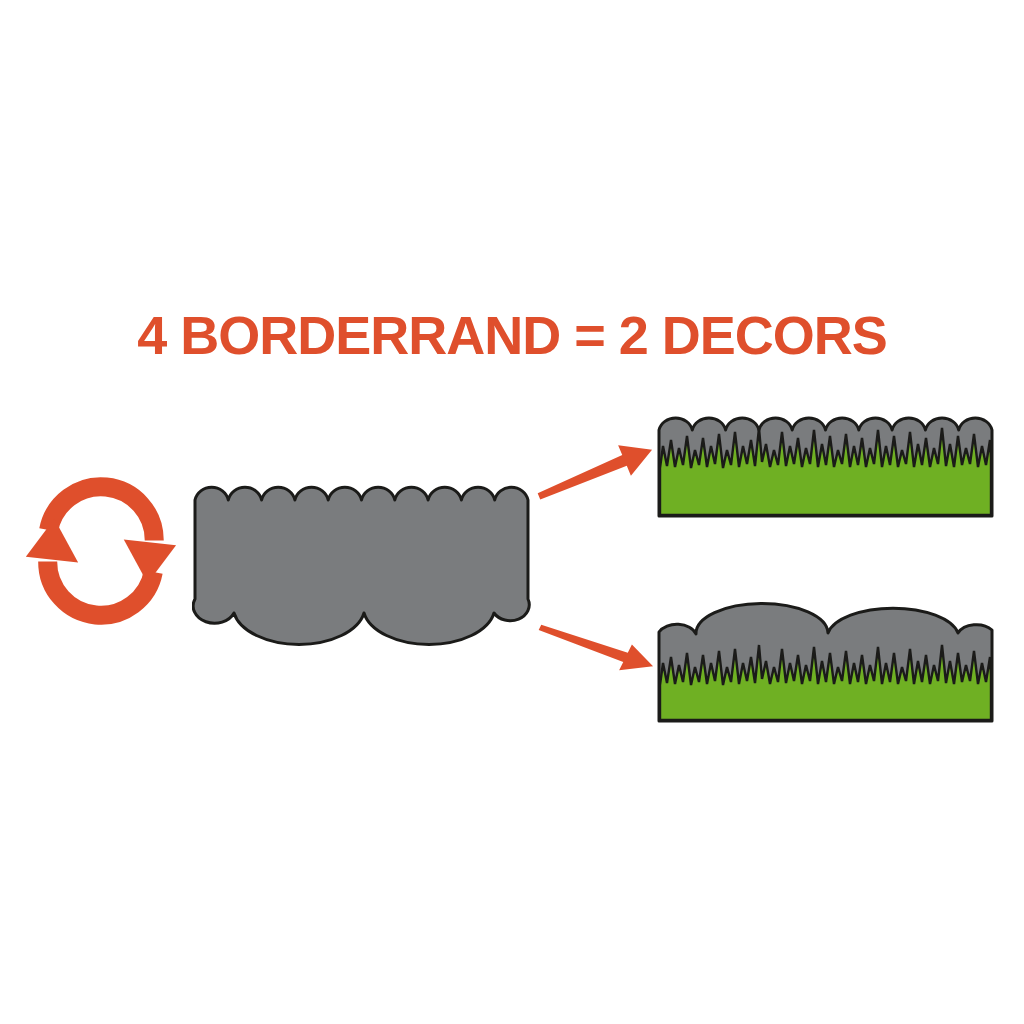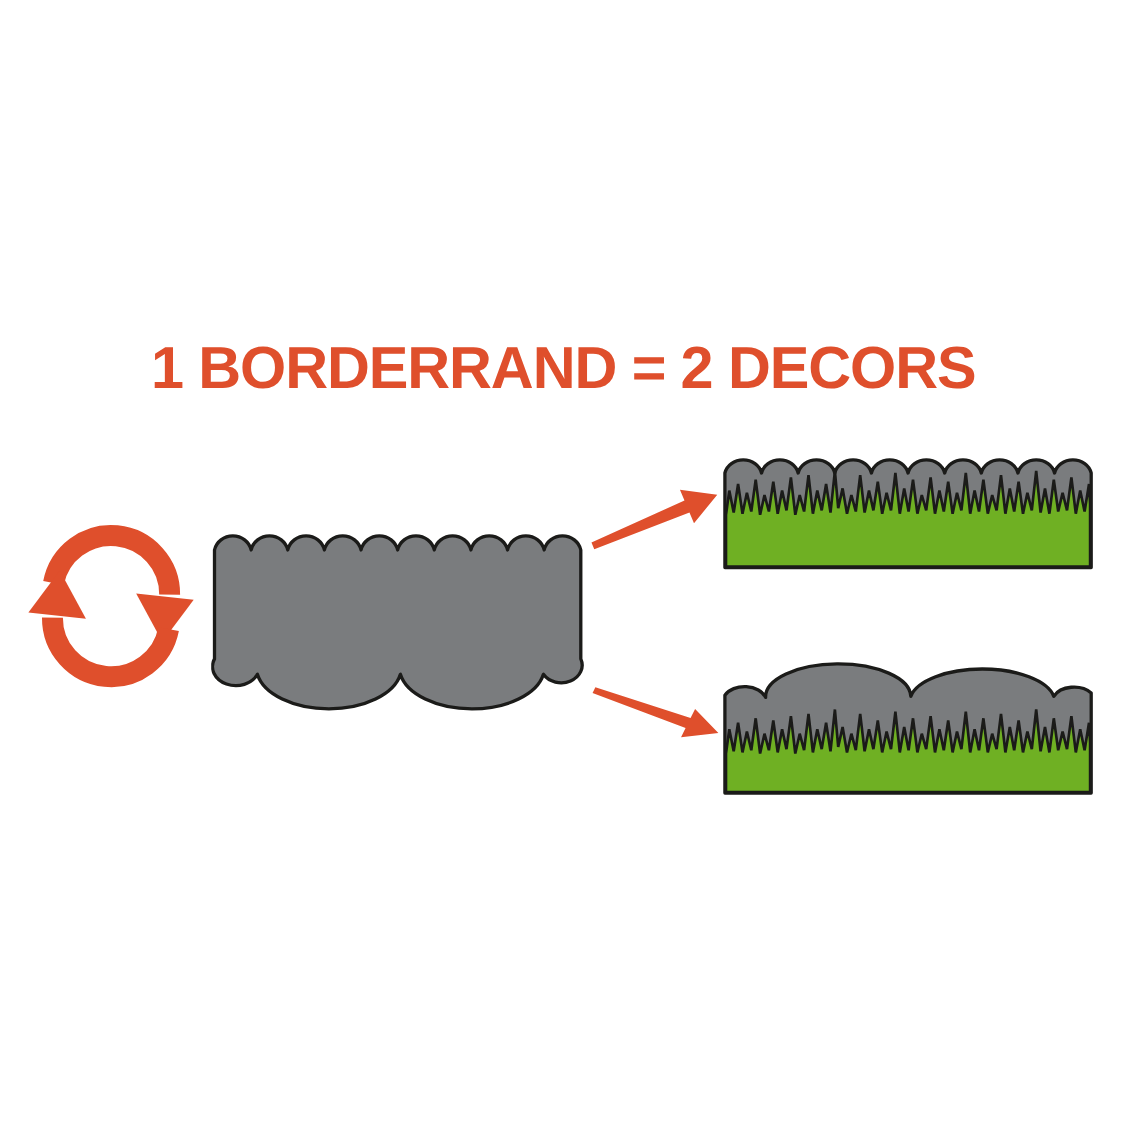--- a/index.html
+++ b/index.html
@@ -45,21 +45,21 @@
   .gray-shape{fill:var(--strip-gray);stroke:var(--outline-black);stroke-width:3;stroke-linejoin:round;}
   .gray-fill-only{fill:var(--strip-gray);stroke:none;}
   .grass{fill:var(--grass-green);stroke:var(--outline-black);stroke-width:2.4;stroke-linejoin:miter;stroke-miterlimit:3;}
   .outline-only{fill:none;stroke:var(--outline-black);stroke-width:3;stroke-linejoin:round;}
 </style>
 </head>
 <body>
 
 <div class="canvas">
 
-  <div class="title">1 BORDERRAND = 2 DECORS</div>
+  <div class="title">4 BORDERRAND = 2 DECORS</div>
 
   <svg class="abs rotate-icon" viewBox="-8 -2 164 172" aria-hidden="true">
     <path class="orange-stroke" stroke-width="20" d="M20,62 A56,56 0 0 1 131,73"></path>
     <polygon class="orange-fill" points="99,72 154,78 124,118"></polygon>
     <g transform="rotate(180 75 84)">
       <path class="orange-stroke" stroke-width="20" d="M20,62 A56,56 0 0 1 131,73"></path>
       <polygon class="orange-fill" points="99,72 154,78 124,118"></polygon>
     </g>
   </svg>
 

